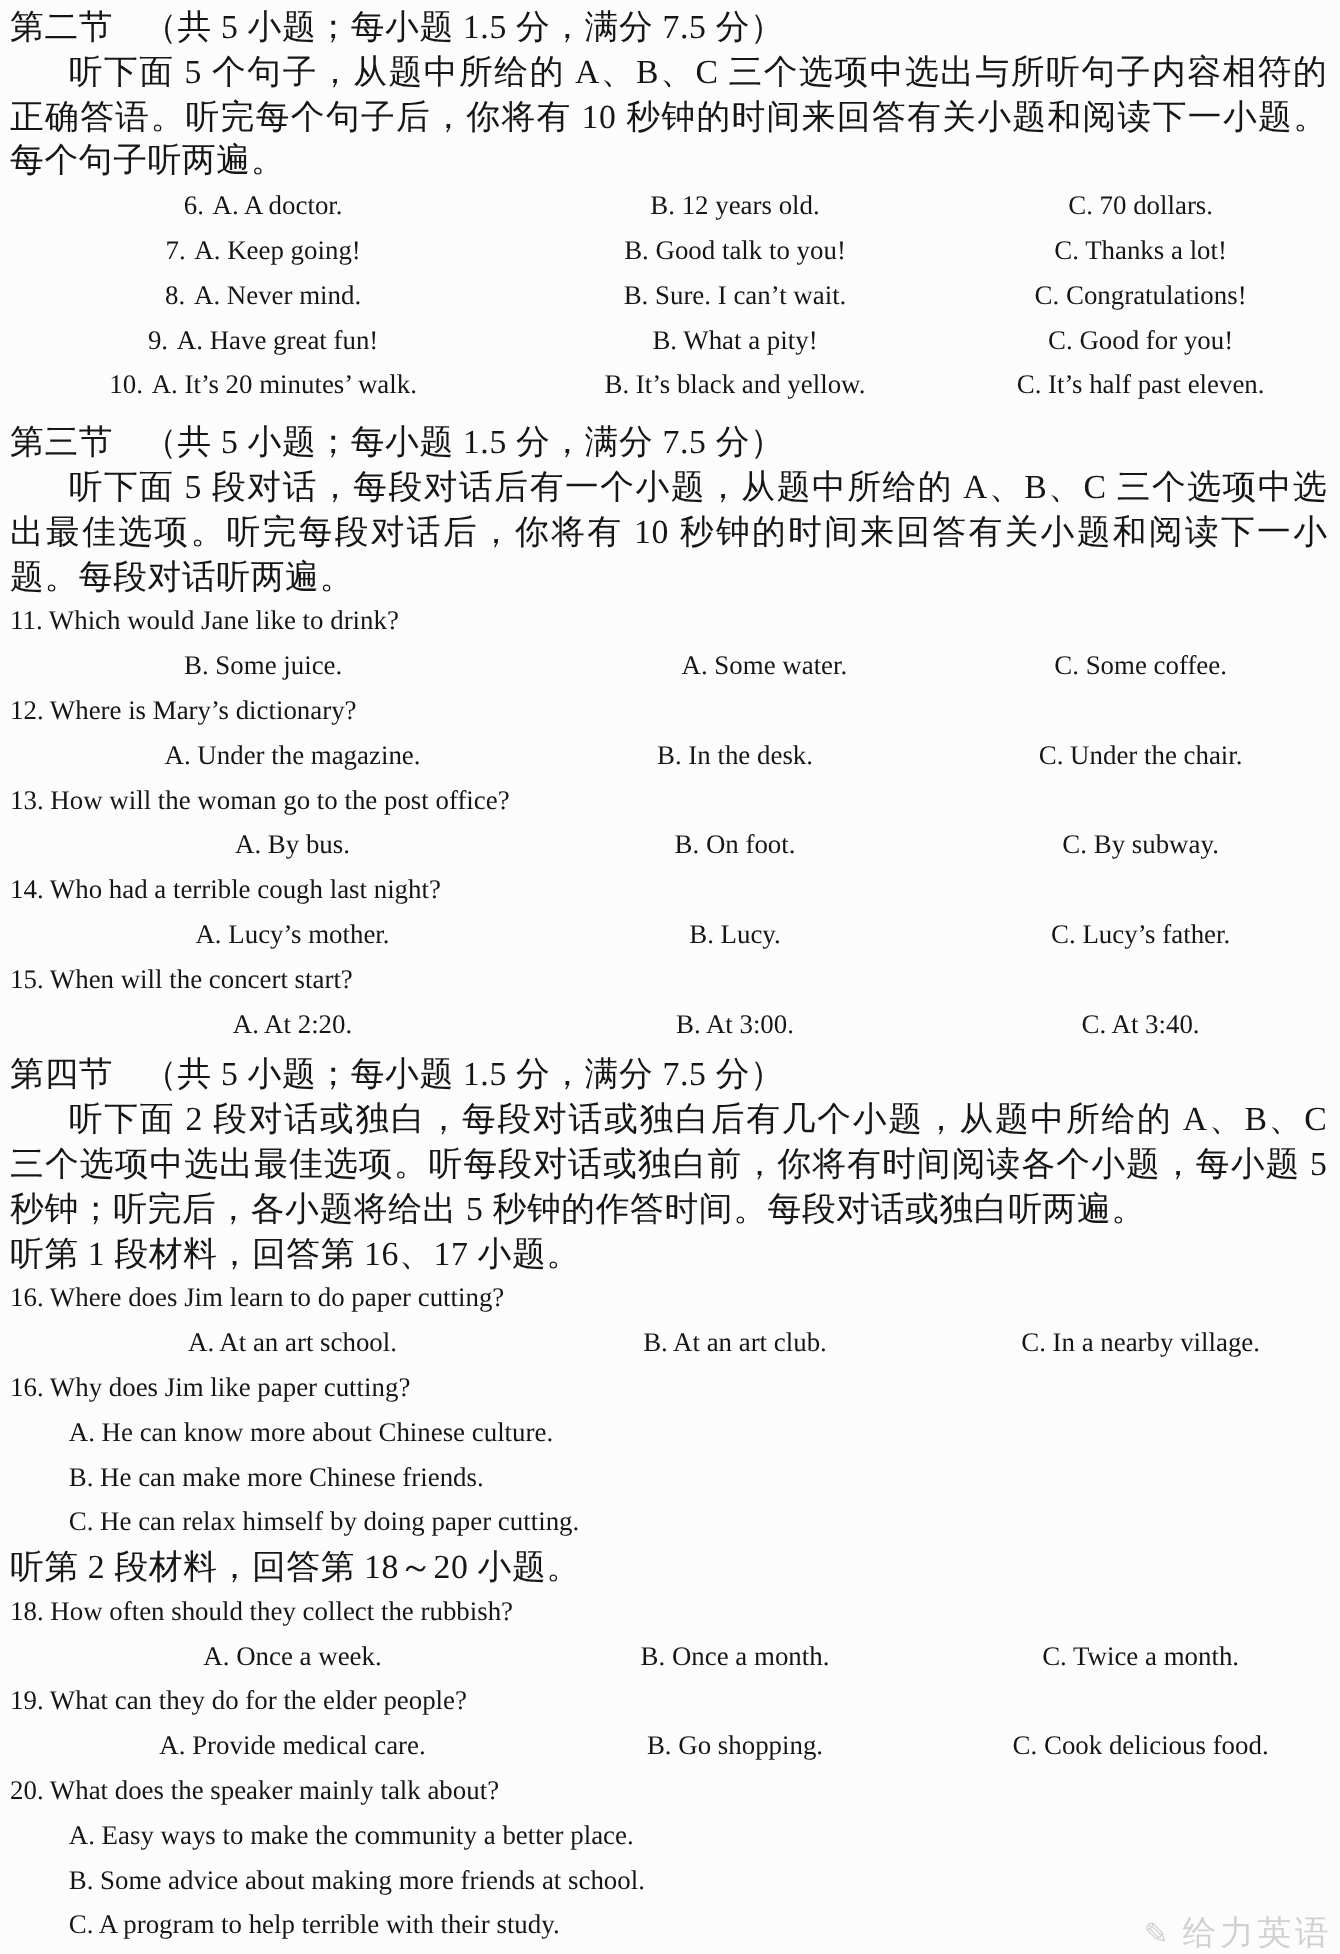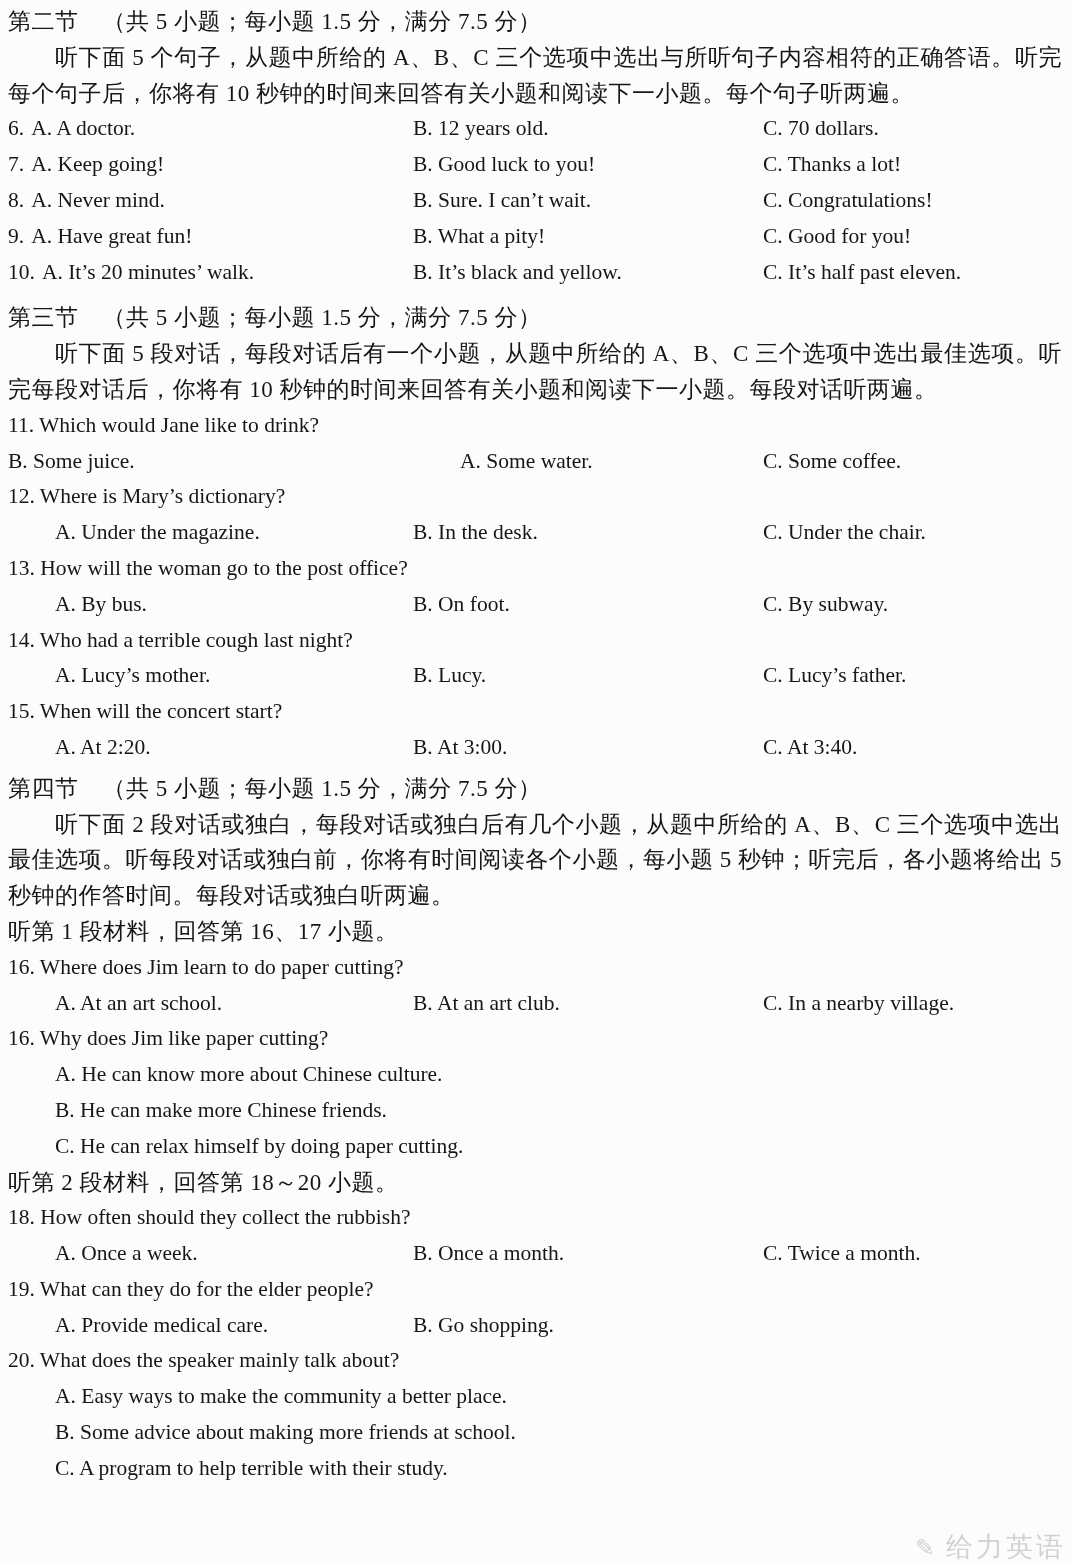--- a/index.html
+++ b/index.html
@@ -12,42 +12,42 @@
     background: #fcfcfc;
     color: #161616;
     font-family: "Liberation Serif", "DejaVu Serif", serif;
     padding: 4px 10px 0 8px;
     box-sizing: border-box;
     overflow: hidden;
     line-height: 35.8px;
   }
 
   
-  .cn { font-size: 23px; letter-spacing: 0.5px; }
+  .cn { font-size: 27px; letter-spacing: 0.5px; }
   .sec-header { white-space: nowrap; }
   .sec-header .gap { display: inline-block; width: 24px; }
   .para {
     margin: 0;
     text-align: justify;
     text-indent: 47px;
   }
   .cn-note { white-space: nowrap; }
 
   .mt-s3 { margin-top: 10px; }
   .mt-s4 { margin-top: 5px; }
 
   
   .en { font-size: 21.5px; letter-spacing: 0; }
 
   
   .optrow {
     display: grid;
     grid-template-columns: 405px 350px 1fr;
   }
-  .optrow .cell { white-space: nowrap; overflow: visible; }
+  .optrow .cell { white-space: nowrap; overflow: visible; text-align: center; }
   .optrow.indent .cell-a { padding-left: 47px; }
   .numcell .qnum { margin-right: 7px; }
 
   
   .stacked { padding-left: 47px; white-space: nowrap; }
 
   .stem { white-space: nowrap; }
 
   
   .watermark {
@@ -73,21 +73,21 @@
   </div>
   <p class="cn para">听下面 5 个句子，从题中所给的 A、B、C 三个选项中选出与所听句子内容相符的正确答语。听完每个句子后，你将有 10 秒钟的时间来回答有关小题和阅读下一小题。每个句子听两遍。</p>
 
   <div class="en optrow">
     <span class="cell cell-a numcell"><span class="qnum">6.</span><span>A. A doctor.</span></span>
     <span class="cell">B. 12 years old.</span>
     <span class="cell">C. 70 dollars.</span>
   </div>
   <div class="en optrow">
     <span class="cell cell-a numcell"><span class="qnum">7.</span><span>A. Keep going!</span></span>
-    <span class="cell">B. Good luck to you!</span>
+    <span class="cell">B. Good talk to you!</span>
     <span class="cell">C. Thanks a lot!</span>
   </div>
   <div class="en optrow">
     <span class="cell cell-a numcell"><span class="qnum">8.</span><span>A. Never mind.</span></span>
     <span class="cell">B. Sure. I can’t wait.</span>
     <span class="cell">C. Congratulations!</span>
   </div>
   <div class="en optrow">
     <span class="cell cell-a numcell"><span class="qnum">9.</span><span>A. Have great fun!</span></span>
     <span class="cell">B. What a pity!</span>
@@ -160,20 +160,21 @@
   <div class="en optrow indent">
     <span class="cell cell-a">A. Once a week.</span>
     <span class="cell">B. Once a month.</span>
     <span class="cell">C. Twice a month.</span>
   </div>
 
   <div class="en stem">19. What can they do for the elder people?</div>
   <div class="en optrow indent">
     <span class="cell cell-a">A. Provide medical care.</span>
     <span class="cell">B. Go shopping.</span>
+    <span class="cell">C. Cook delicious food.</span>
   </div>
 
   <div class="en stem">20. What does the speaker mainly talk about?</div>
   <div class="en stacked">A. Easy ways to make the community a better place.</div>
   <div class="en stacked">B. Some advice about making more friends at school.</div>
   <div class="en stacked">C. A program to help terrible with their study.</div>
 
   <div class="watermark">
     <span class="wm-icon">✎</span><span>给力英语</span>
   </div>

